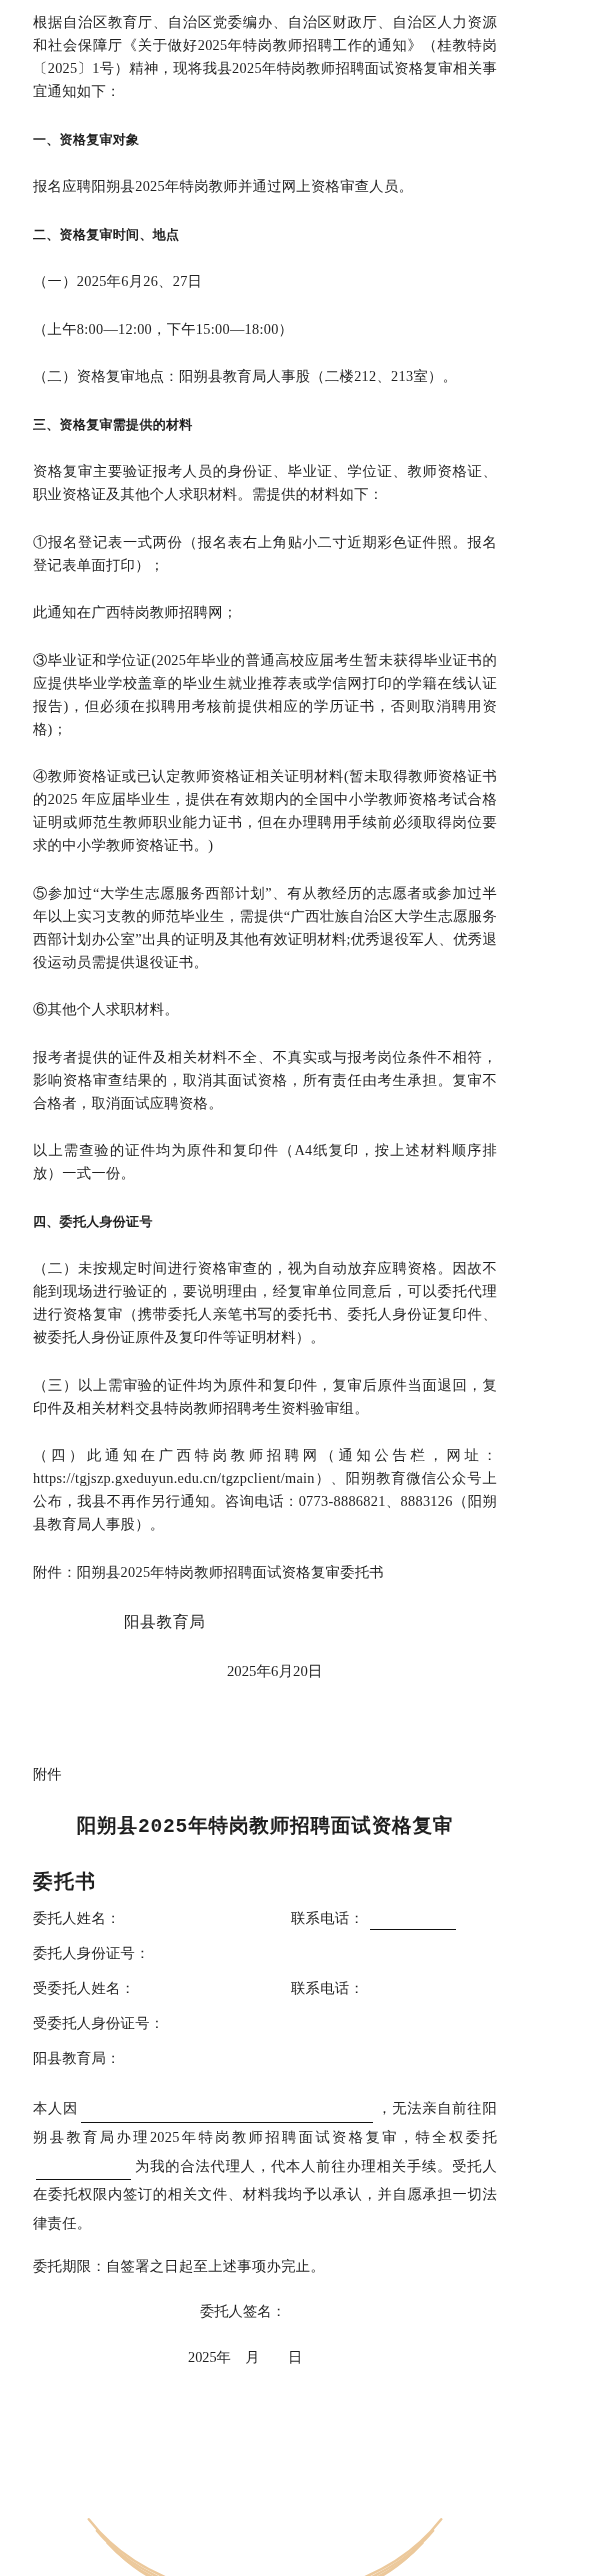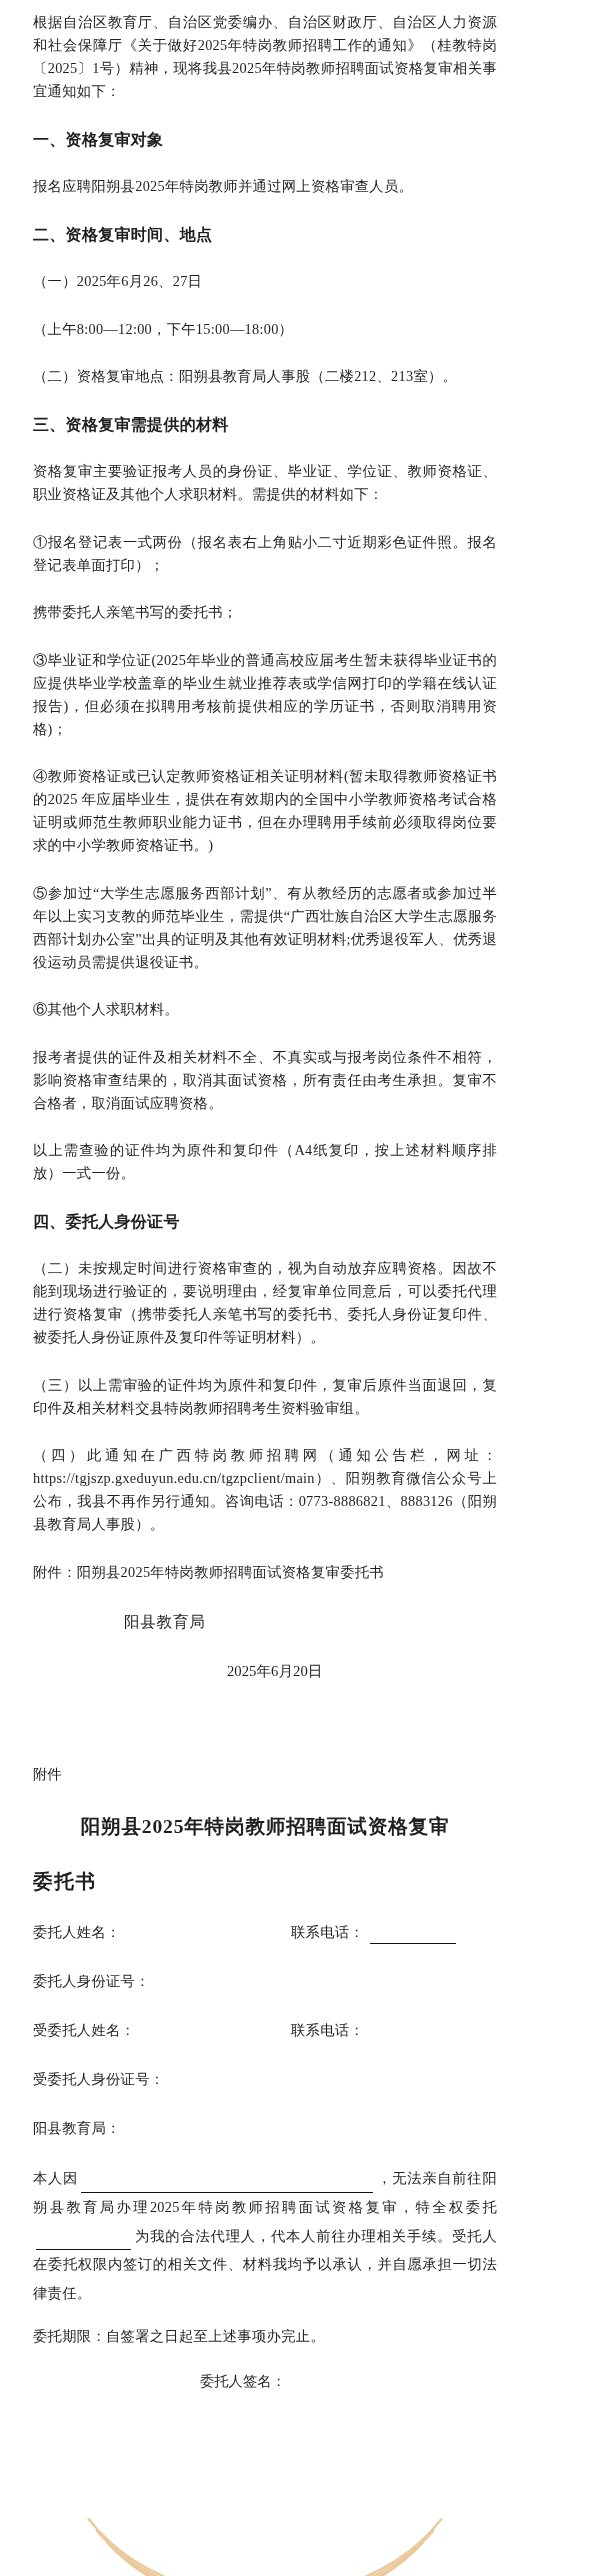--- a/index.html
+++ b/index.html
@@ -18,21 +18,21 @@
   .blk{
     font-size:14.3px;
     line-height:23px;
     margin:24.5px 0;
     text-align:justify;
     letter-spacing:0.3px;
   }
   .blk:first-child{margin-top:0;}
   .hd{
     font-weight:bold;
-    font-size:16px;
+    font-size:13px;
     text-align:left;
   }
   .issuer{
     margin:28px 0 0 91px;
     font-family:"Liberation Sans", sans-serif;
     font-size:15.5px;
     letter-spacing:0.8px;
   }
   .issue-date{
     margin:29px 0 0 194px;
@@ -44,31 +44,32 @@
     font-size:14.3px;
     line-height:23px;
   }
   .att-title{
     margin-top:28px;
     text-align:center;
     font-size:19.6px;
     font-weight:bold;
     letter-spacing:0.8px;
     line-height:26px;
+    font-family:Liberation Mono, monospace;
   }
   .att-subtitle{
     margin-top:29px;
     font-size:19.6px;
     font-weight:bold;
     letter-spacing:1.6px;
     line-height:26px;
   }
   .fld-row{
     position:relative;
-    margin-top:26px;
+    margin-top:12px;
     font-size:14.3px;
     line-height:23px;
     letter-spacing:0.3px;
     height:23px;
   }
   .fld-row:first-of-type{margin-top:31px;}
   .col2{position:absolute;left:258px;top:0;}
   .blank{
     display:inline-block;
     border-bottom:1.6px solid #111;
@@ -128,21 +129,21 @@
   <p class="blk">报名应聘阳朔县2025年特岗教师并通过网上资格审查人员。</p>
 
   <p class="blk hd">二、资格复审时间、地点</p>
   <p class="blk">（一）2025年6月26、27日</p>
   <p class="blk">（上午8:00—12:00，下午15:00—18:00）</p>
   <p class="blk">（二）资格复审地点：阳朔县教育局人事股（二楼212、213室）。</p>
 
   <p class="blk hd">三、资格复审需提供的材料</p>
   <p class="blk">资格复审主要验证报考人员的身份证、毕业证、学位证、教师资格证、职业资格证及其他个人求职材料。需提供的材料如下：</p>
   <p class="blk">①报名登记表一式两份（报名表右上角贴小二寸近期彩色证件照。报名登记表单面打印）；</p>
-  <p class="blk">携带委托人亲笔书写的委托书；</p>
+  <p class="blk">此通知在广西特岗教师招聘网；</p>
   <p class="blk">③毕业证和学位证(2025年毕业的普通高校应届考生暂未获得毕业证书的应提供毕业学校盖章的毕业生就业推荐表或学信网打印的学籍在线认证报告)，但必须在拟聘用考核前提供相应的学历证书，否则取消聘用资格)；</p>
   <p class="blk">④教师资格证或已认定教师资格证相关证明材料(暂未取得教师资格证书的2025 年应届毕业生，提供在有效期内的全国中小学教师资格考试合格证明或师范生教师职业能力证书，但在办理聘用手续前必须取得岗位要求的中小学教师资格证书。)</p>
   <p class="blk">⑤参加过“大学生志愿服务西部计划”、有从教经历的志愿者或参加过半年以上实习支教的师范毕业生，需提供“广西壮族自治区大学生志愿服务西部计划办公室”出具的证明及其他有效证明材料;优秀退役军人、优秀退役运动员需提供退役证书。</p>
   <p class="blk">⑥其他个人求职材料。</p>
   <p class="blk">报考者提供的证件及相关材料不全、不真实或与报考岗位条件不相符，影响资格审查结果的，取消其面试资格，所有责任由考生承担。复审不合格者，取消面试应聘资格。</p>
   <p class="blk">以上需查验的证件均为原件和复印件（A4纸复印，按上述材料顺序排放）一式一份。</p>
 
   <p class="blk hd">四、委托人身份证号</p>
   <p class="blk">（二）未按规定时间进行资格审查的，视为自动放弃应聘资格。因故不能到现场进行验证的，要说明理由，经复审单位同意后，可以委托代理进行资格复审（携带委托人亲笔书写的委托书、委托人身份证复印件、被委托人身份证原件及复印件等证明材料）。</p>
   <p class="blk">（三）以上需审验的证件均为原件和复印件，复审后原件当面退回，复印件及相关材料交县特岗教师招聘考生资料验审组。</p>
@@ -177,20 +178,21 @@
 
   <div class="fld-row">
     <span>阳县教育局：</span>
   </div>
 
   <p class="att-body"><span>本人因</span><span class="blank reason"></span><span>，无法亲自前往阳朔县教育局办理2025年特岗教师招聘面试资格复审，特全权委托</span><span class="blank agent"></span><span>为我的合法代理人，代本人前往办理相关手续。受托人在委托权限内签订的相关文件、材料我均予以承认，并自愿承担一切法律责任。</span></p>
 
   <p class="att-term">委托期限：自签署之日起至上述事项办完止。</p>
 
   <div class="att-sign">委托人签名：</div>
+  <div class="att-date">2025年　月　　日</div>
 
   <svg class="end-decor" viewBox="0 0 440 120" xmlns="http://www.w3.org/2000/svg">
     <g stroke="#ecc99c" fill="none" stroke-linecap="round">
       <path d="M4,4 C46,58 112,92 208,102" stroke-width="3"></path>
       <path d="M14,18 C54,66 120,96 208,107" stroke-width="3"></path>
       <path d="M27,33 C66,76 130,101 208,112" stroke-width="3"></path>
       <path d="M44,49 C84,86 142,106 208,117" stroke-width="3"></path>
     </g>
     <g fill="#e9c18a" stroke="none">
       <ellipse cx="120" cy="96" rx="13" ry="4.5" transform="rotate(24 120 96)"></ellipse>

